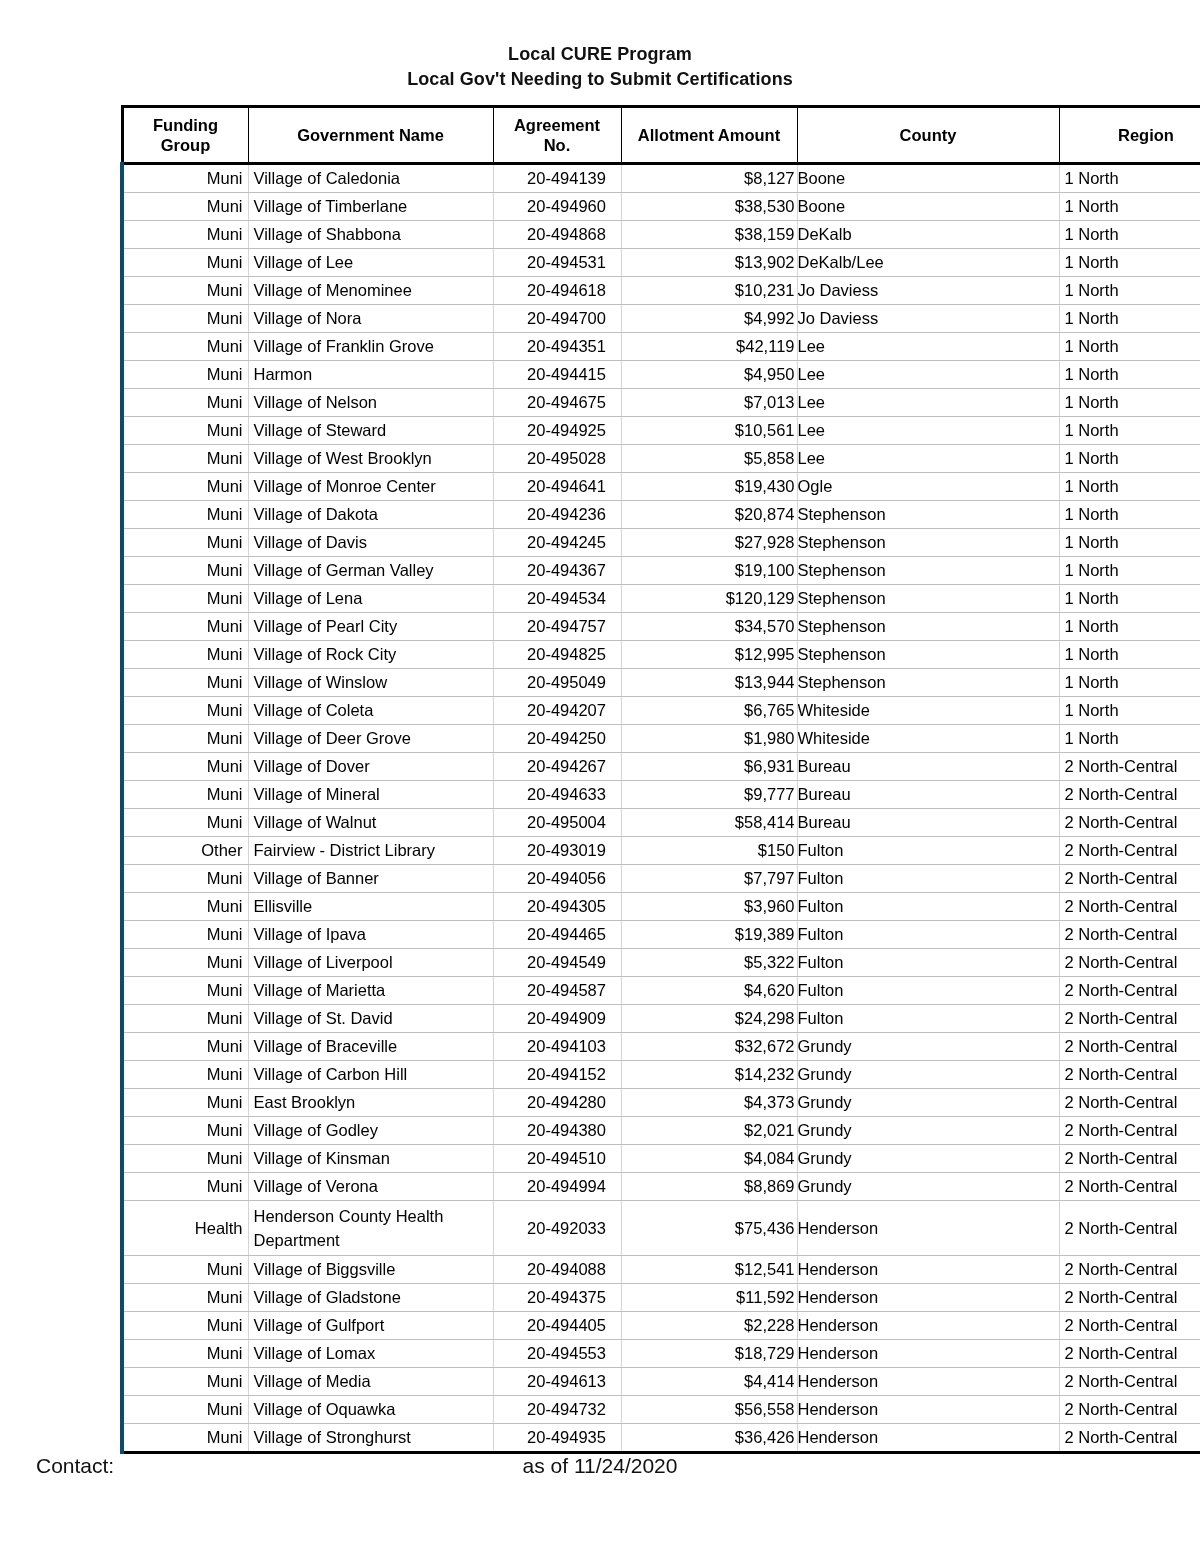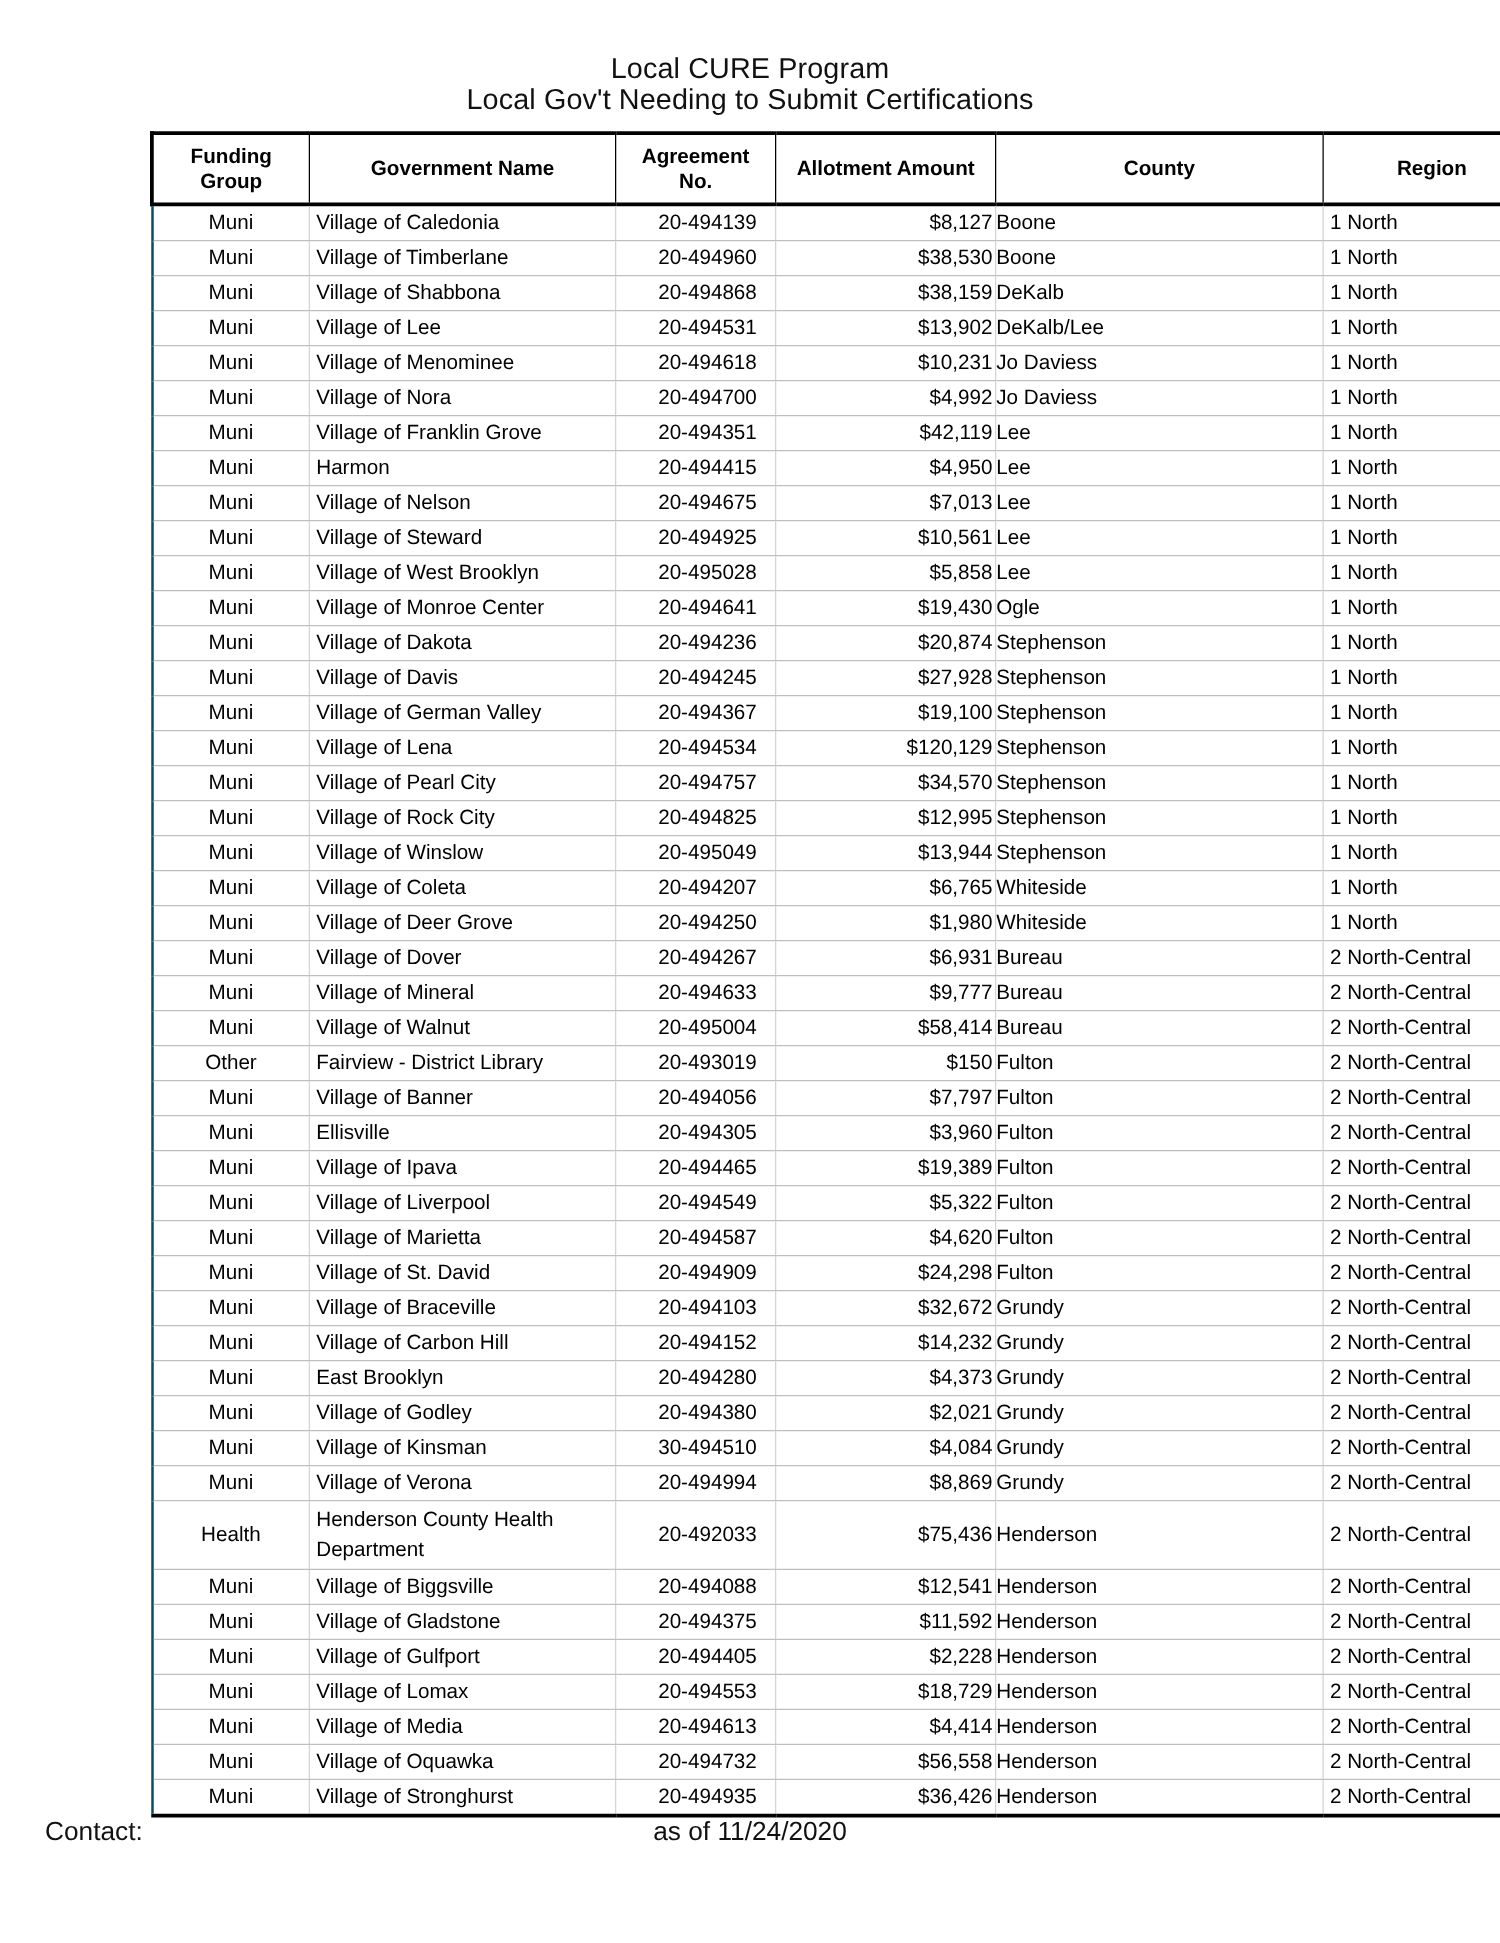--- a/index.html
+++ b/index.html
@@ -21,23 +21,23 @@
     position: relative;
     box-sizing: border-box;
   }
 
   
   .title-block {
     text-align: center;
     padding-top: 42px;
   }
   .title-line {
-    font-size: 23px;
+    font-size: 18px;
     line-height: 25px;
-    font-weight: normal;
+    font-weight: bold;
     color: #111111;
     letter-spacing: 0.1px;
   }
 
   
   .table-wrap {
     margin: 13px auto 0 auto;
     width: 960px;
   }
   table.cure {
@@ -75,22 +75,22 @@
     border-right: 1.2px solid #d4d4d4;
     padding: 3px 5px;
     line-height: 21px;
     vertical-align: middle;
     height: 21px;
     background: #ffffff;
     white-space: nowrap;
     overflow: hidden;
   }
   table.cure tbody tr td.col-fund {
-    border-left: 2px solid #0c4a6e;
-    text-align: center;
+    border-left: 4px solid #0c4a6e;
+    text-align: right;
   }
   table.cure tbody tr td.col-gov    { text-align: left; }
   table.cure tbody tr td.col-agree  { text-align: center; padding-left: 24px; }
   table.cure tbody tr td.col-allot  { text-align: right; padding-right: 2px; }
   table.cure tbody tr td.col-county { text-align: left; padding-left: 0; }
   table.cure tbody tr td.col-region {
     text-align: left;
     padding-left: 5px;
     border-right: 3px solid #c4b5fd;
   }
@@ -451,21 +451,21 @@
             <td class="col-fund">Muni</td>
             <td class="col-gov">Village of Godley</td>
             <td class="col-agree">20-494380</td>
             <td class="col-allot">$2,021</td>
             <td class="col-county">Grundy</td>
             <td class="col-region">2 North-Central</td>
           </tr>
           <tr>
             <td class="col-fund">Muni</td>
             <td class="col-gov">Village of Kinsman</td>
-            <td class="col-agree">30-494510</td>
+            <td class="col-agree">20-494510</td>
             <td class="col-allot">$4,084</td>
             <td class="col-county">Grundy</td>
             <td class="col-region">2 North-Central</td>
           </tr>
           <tr>
             <td class="col-fund">Muni</td>
             <td class="col-gov">Village of Verona</td>
             <td class="col-agree">20-494994</td>
             <td class="col-allot">$8,869</td>
             <td class="col-county">Grundy</td>

